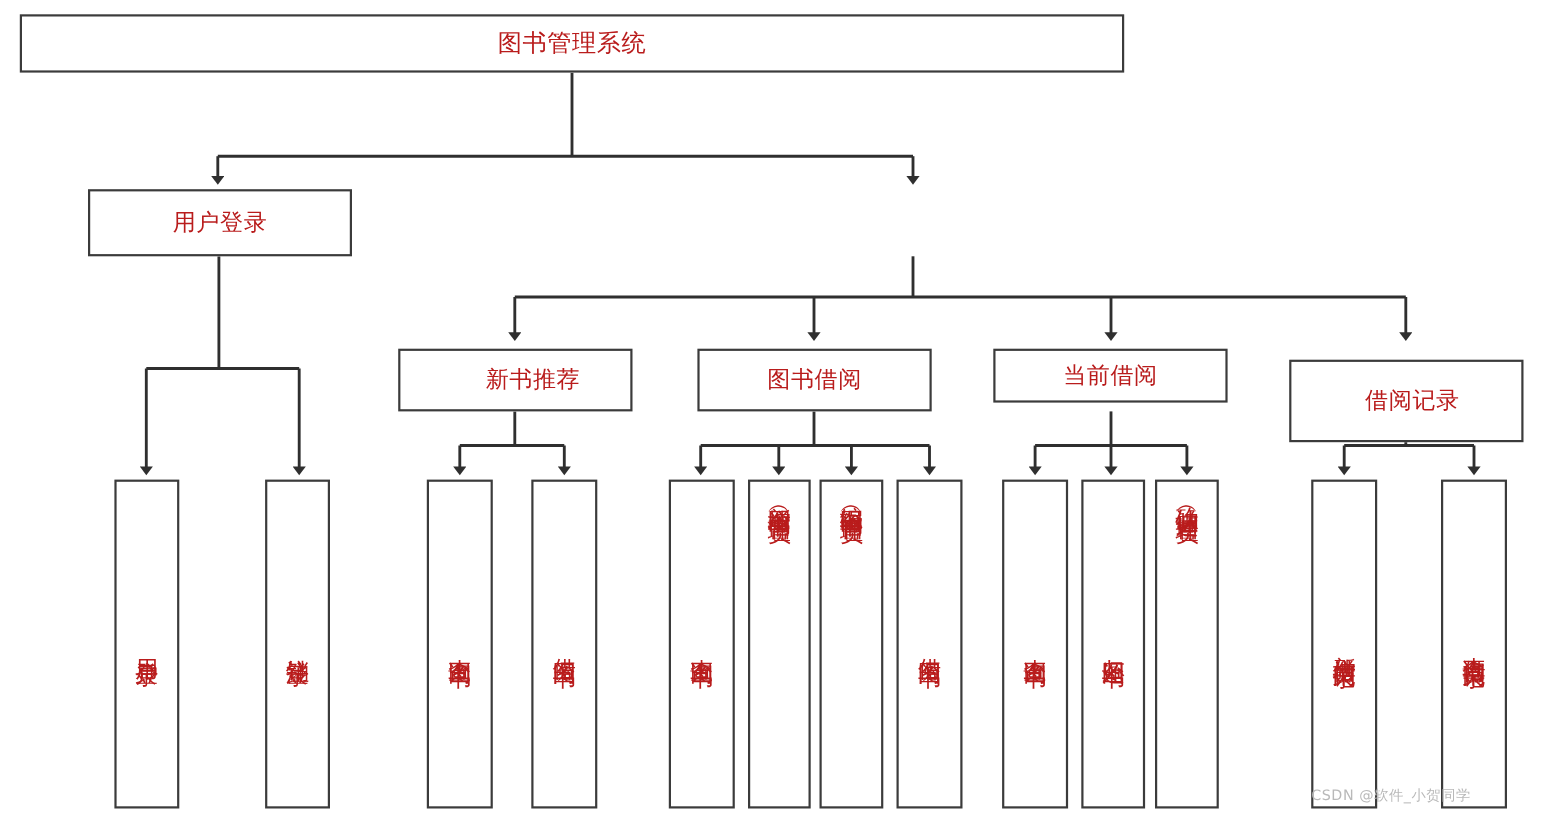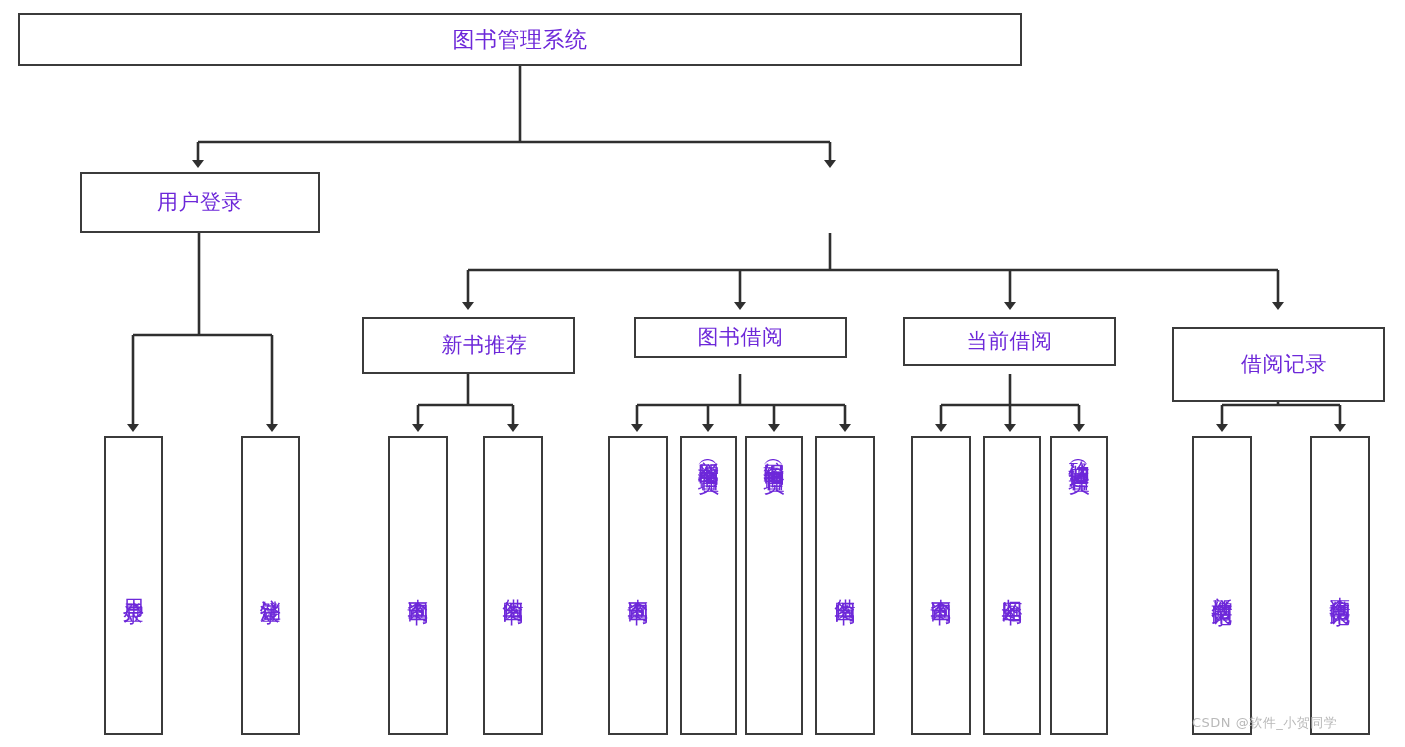--- a/index.html
+++ b/index.html
@@ -34,21 +34,21 @@
     border: 2px solid #3b3b3b;
     display: flex;
     align-items: center;
     justify-content: center;
     text-align: center;
   }
   .node .label {
     display: block;
     line-height: 1.18;
     letter-spacing: 0.5px;
-    color: #6d28d9;
+    color: #b91c1c;
     white-space: nowrap;
   }
   .node.horizontal .label {
     font-size: 21px;
   }
   .node.root .label {
     font-size: 22px;
   }
   .node.vertical {
     align-items: flex-start;
@@ -132,21 +132,21 @@
     <span class="label">图书管理系统</span>
   </div>
 
   <div class="node horizontal" style="left:80px; top:172px; width:240px; height:61px;">
     <span class="label">用户登录</span>
   </div>
 
   <div class="node horizontal" style="left:362px; top:317px; width:213px; height:57px;padding-left:32px;">
     <span class="label">新书推荐</span>
   </div>
-  <div class="node horizontal" style="left:634px; top:317px; width:213px; height:41px;">
+  <div class="node horizontal" style="left:634px; top:317px; width:213px; height:57px;">
     <span class="label">图书借阅</span>
   </div>
   <div class="node horizontal" style="left:903px; top:317px; width:213px; height:49px;">
     <span class="label">当前借阅</span>
   </div>
   <div class="node horizontal" style="left:1172px; top:327px; width:213px; height:75px;padding-left:11px;">
     <span class="label">借阅记录</span>
   </div>
 
   <div class="node vertical centered" style="left:104px; top:436px; width:59px; height:299px;">

